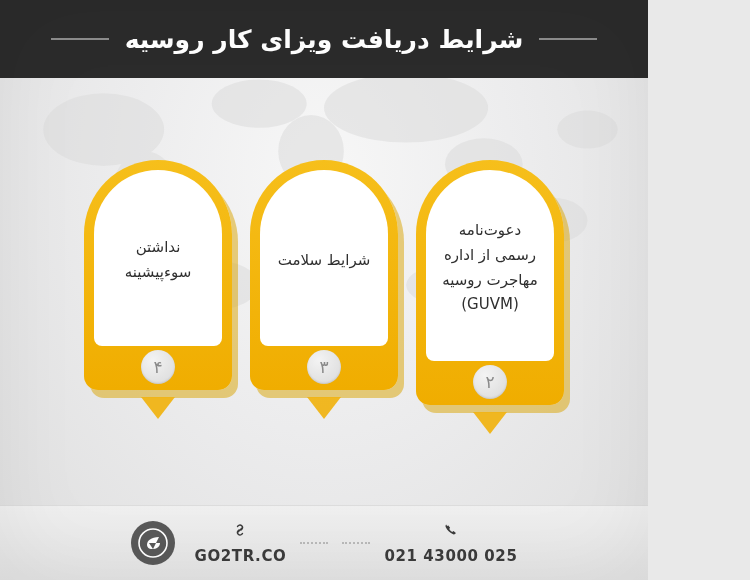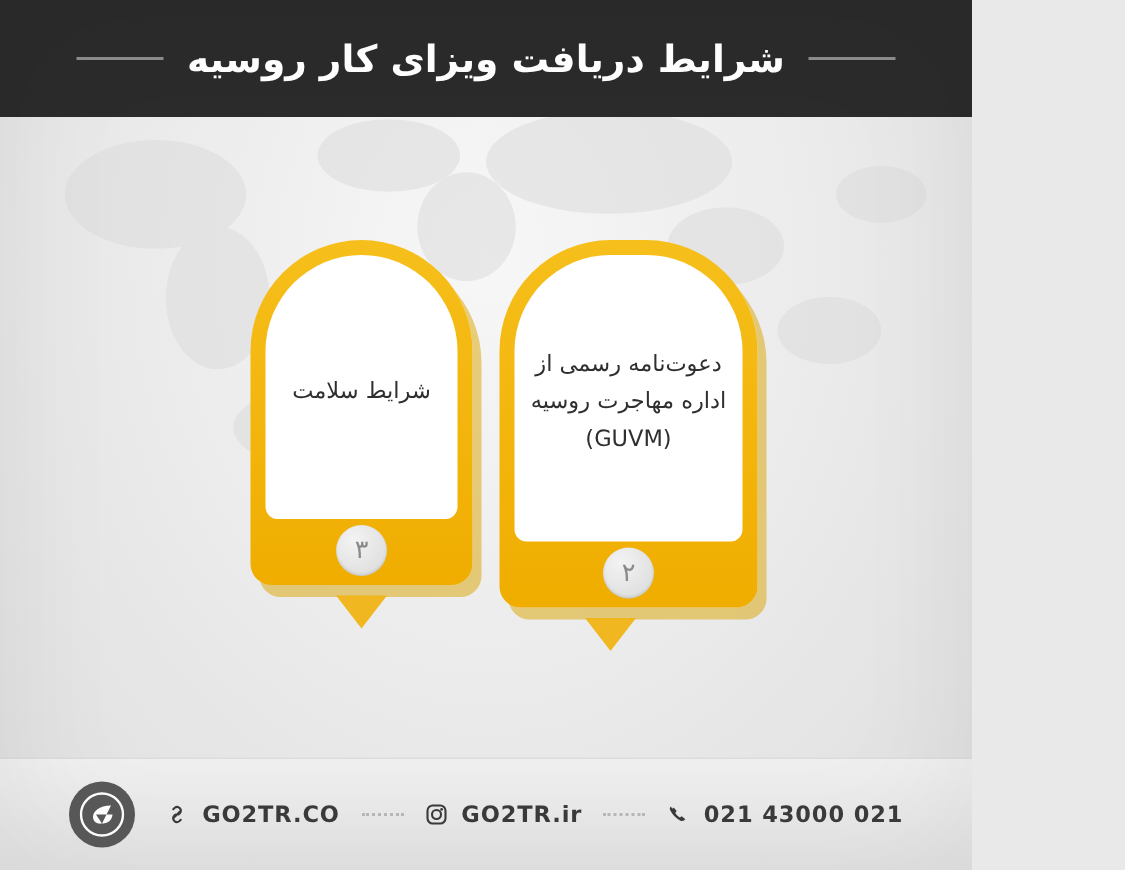--- a/index.html
+++ b/index.html
@@ -154,21 +154,21 @@
     width: 0;
     height: 0;
     border-left: 17px solid transparent;
     border-right: 17px solid transparent;
     border-top: 22px solid rgba(218,170,20,0.45);
     z-index: -1;
   }
 
   
   .card-wrap.h1 .card { height: 245px; }
-  .card-wrap.h2 .card { height: 245px; padding-left: 24px; }
+  .card-wrap.h2 .card { height: 245px; }
   .card-wrap.h3 .card { height: 230px; }
   .card-wrap.h4 .card { height: 230px; }
   .card-wrap.h3 .pointer, .card-wrap.h3 .pointer-shadow { top: 237px; }
   .card-wrap.h4 .pointer, .card-wrap.h4 .pointer-shadow { top: 237px; }
 
   
   .footer {
     position: absolute;
     left: 0;
     right: 0;
@@ -183,20 +183,21 @@
   }
   .footer-item {
     display: flex;
     align-items: center;
     gap: 9px;
     color: #3b3b3b;
     font-size: 15px;
     font-weight: bold;
     letter-spacing: 0.6px;
     font-family: "DejaVu Sans", sans-serif;
+    flex-direction: column;
   }
   .sep {
     width: 28px;
     height: 0;
     border-top: 2px dotted #b9b9b9;
   }
   .logo-mark {
     width: 44px;
     height: 44px;
     border-radius: 50%;
@@ -243,20 +244,30 @@
   <div class="header-band">
     <div class="header-inner">
       <span class="rule"></span>
       <span class="title-text">شرایط دریافت ویزای کار روسیه</span>
       <span class="rule"></span>
     </div>
   </div>
 
   <div class="cards">
 
+    <div class="card-wrap h4">
+      <div class="pointer-shadow"></div>
+      <div class="card">
+        <div class="card-inner">
+          <div class="card-text">نداشتن سوءپیشینه</div>
+        </div>
+        <div class="badge">۴</div>
+      </div>
+      <div class="pointer"></div>
+    </div>
 
     <div class="card-wrap h3">
       <div class="pointer-shadow"></div>
       <div class="card">
         <div class="card-inner">
           <div class="card-text">شرایط سلامت</div>
         </div>
         <div class="badge">۳</div>
       </div>
       <div class="pointer"></div>
@@ -289,38 +300,28 @@
       <span class="ico">
         <svg width="16" height="16" viewBox="0 0 16 16" aria-hidden="true">
           <path d="M6 10l4-4M5.5 4.5l1-1a2.5 2.5 0 013.5 3.5l-1 1M10.5 11.5l-1 1a2.5 2.5 0 01-3.5-3.5l1-1" fill="none" stroke="#3b3b3b" stroke-width="1.4" stroke-linecap="round"></path>
         </svg>
       </span>
       <span>GO2TR.CO</span>
     </div>
 
     <span class="sep"></span>
 
-    <div class="footer-item">
-      <span class="ico">
-        <svg width="16" height="16" viewBox="0 0 16 16" aria-hidden="true">
-          <rect x="2" y="2" width="12" height="12" rx="3.5" fill="none" stroke="#3b3b3b" stroke-width="1.4"></rect>
-          <circle cx="8" cy="8" r="3" fill="none" stroke="#3b3b3b" stroke-width="1.4"></circle>
-          <circle cx="11.4" cy="4.6" r="0.9" fill="#3b3b3b"></circle>
-        </svg>
-      </span>
-      <span>GO2TR.ir</span>
-    </div>
 
     <span class="sep"></span>
 
     <div class="footer-item">
       <span class="ico">
         <svg width="16" height="16" viewBox="0 0 16 16" aria-hidden="true">
           <path d="M3.2 2.6c-.7.7-.9 1.7-.4 2.6 1.5 3 3.9 5.4 6.9 6.9.9.5 1.9.3 2.6-.4l.6-.6-2.4-2-1.3.9c-1.2-.7-2.3-1.8-3-3l.9-1.3-2-2.4-.9.9z" fill="#3b3b3b"></path>
         </svg>
       </span>
-      <span>021 43000 021</span>
+      <span>021 43000 025</span>
     </div>
 
   </div>
 
   <div class="vignette"></div>
 </div>
 
 </body></html>

